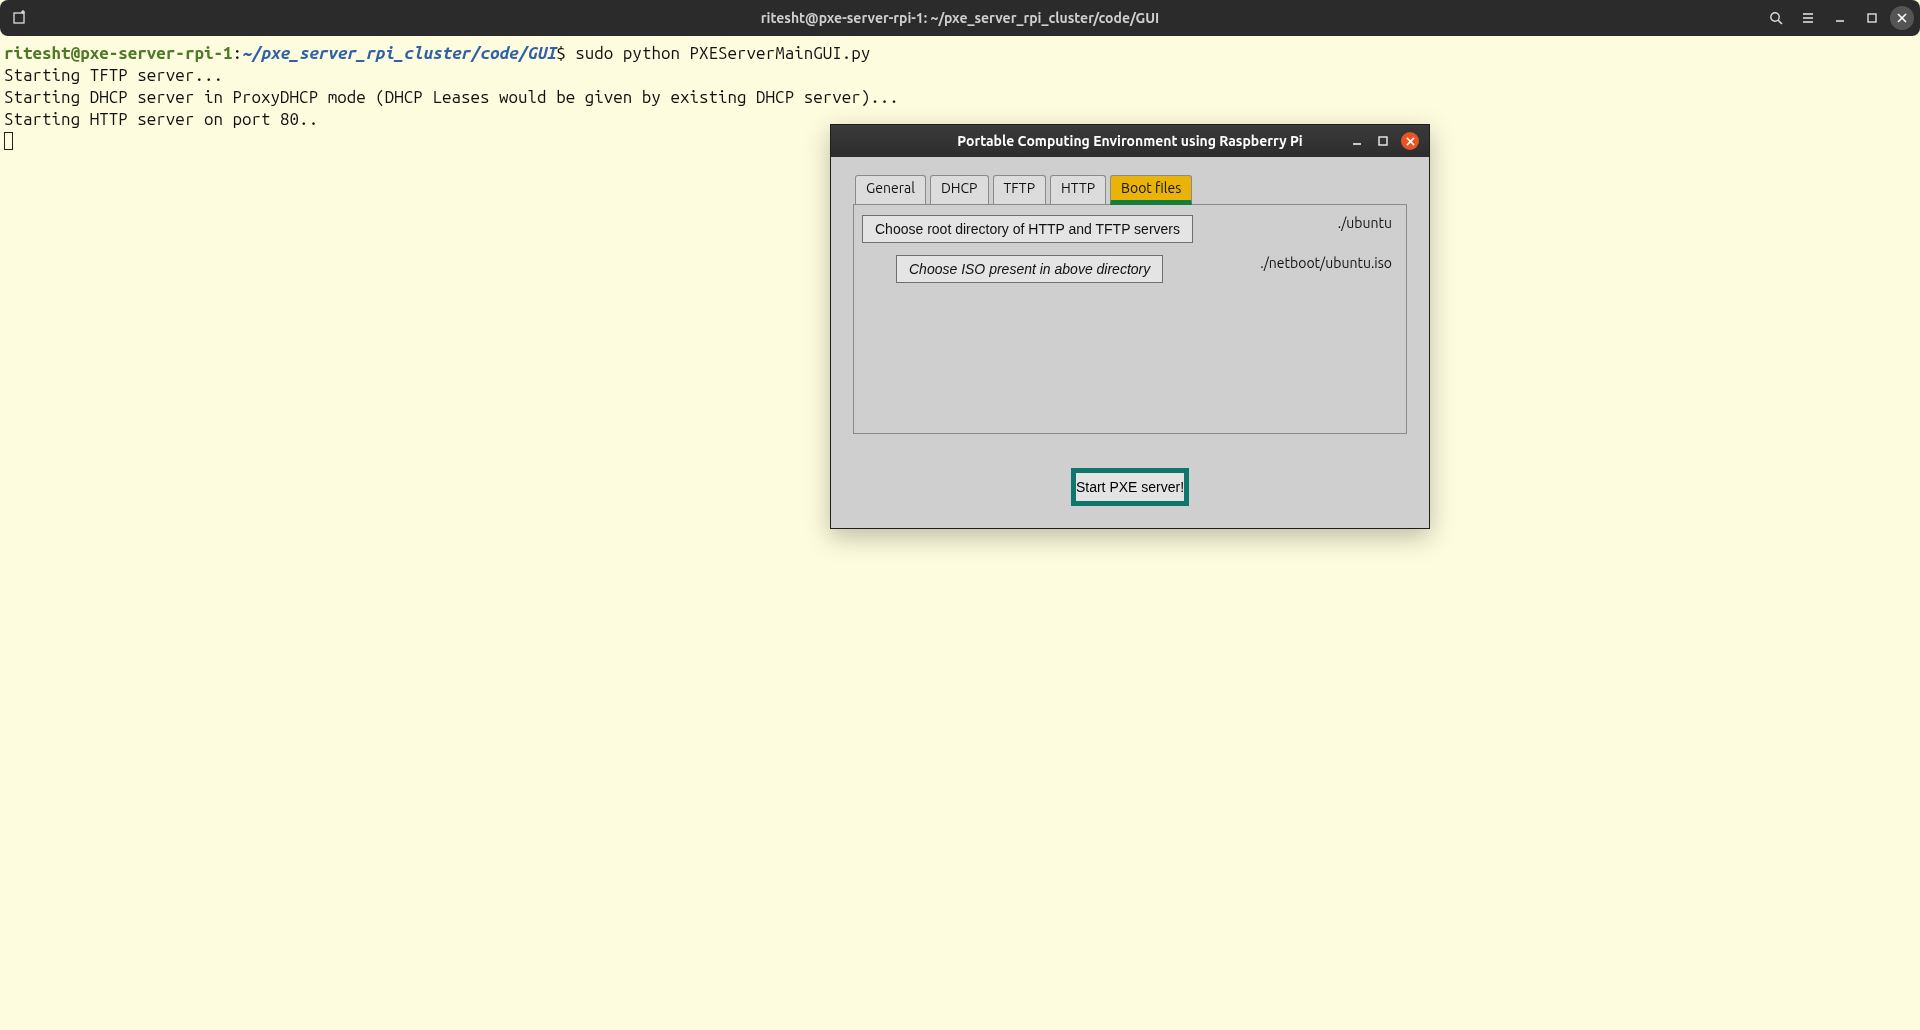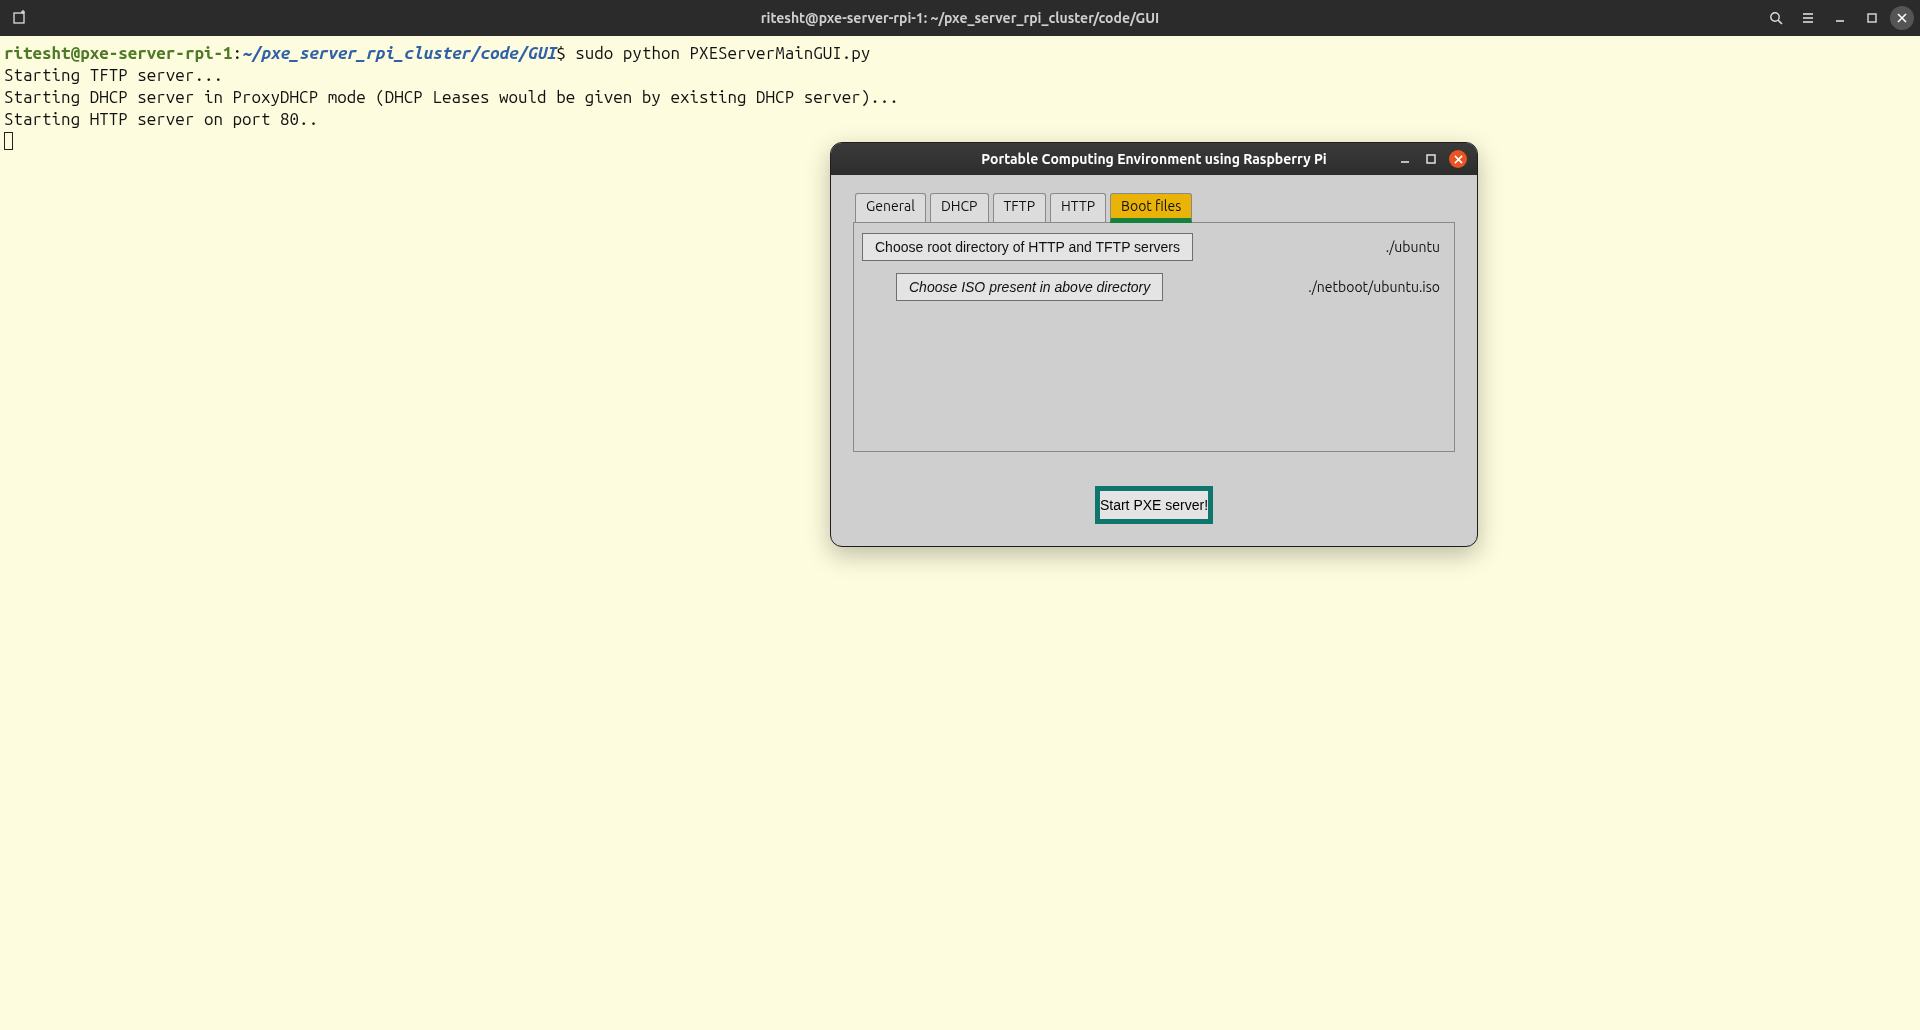--- a/index.html
+++ b/index.html
@@ -8,20 +8,21 @@
 
   
   .terminal-titlebar {
     height: 36px;
     background: #2b2b2b;
     color: #d0d0d0;
     display: flex;
     align-items: center;
     position: relative;
     font-size: 14px;
+    border-radius: 8px;
   }
   .terminal-titlebar .left-icons,
   .terminal-titlebar .right-icons {
     display: flex;
     align-items: center;
     gap: 4px;
     padding: 0 6px;
   }
   .terminal-titlebar .title {
     position: absolute;
@@ -64,27 +65,26 @@
     width: 9px; height: 18px;
     border: 1px solid #222;
     vertical-align: text-bottom;
   }
 
   
   .gui-window {
     position: absolute;
     left: 830px;
     top: 124px;
-    width: 648px;
+    width: 600px;
     background: #cfcfcf;
     border: 1px solid #1e1e1e;
-    border-radius: 12px;
+    border-radius: 0;
     box-shadow: 0 8px 24px rgba(0,0,0,.25);
     overflow: hidden;
-    margin-top: 18px;
   }
   .gui-titlebar {
     height: 32px;
     background: linear-gradient(#3a3a3a, #2d2d2d);
     color: #fff;
     display: flex;
     align-items: center;
     position: relative;
     font-size: 14px;
     font-weight: 600;
@@ -127,21 +127,21 @@
     position:relative; z-index:2;
   }
   .tabpanel {
     border:1px solid #8a8a8a;
     background:#cfcfcf;
     height:230px;
     padding:10px 8px;
     position:relative;
   }
 
-  .row { display:flex; align-items:center; margin-bottom:12px; }
+  .row { display:flex; align-items:flex-start; margin-bottom:12px; }
   .choose-btn {
     padding:5px 12px;
     background:#e4e4e4;
     border:1px solid #6f6f6f;
     font-size:14px;
     color:#111;
   }
   .choose-btn.compact { margin-left:34px;font-style:italic; }
   .path-label {
     margin-left:auto;

